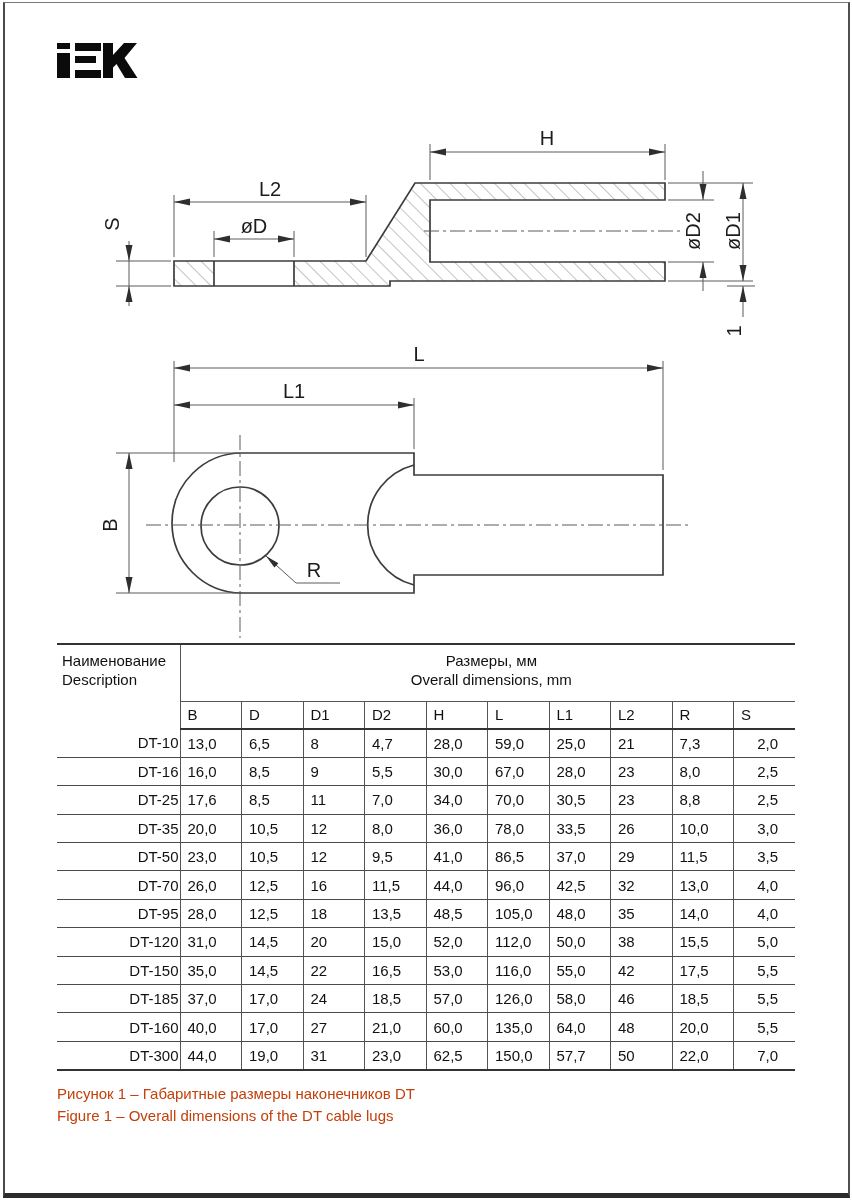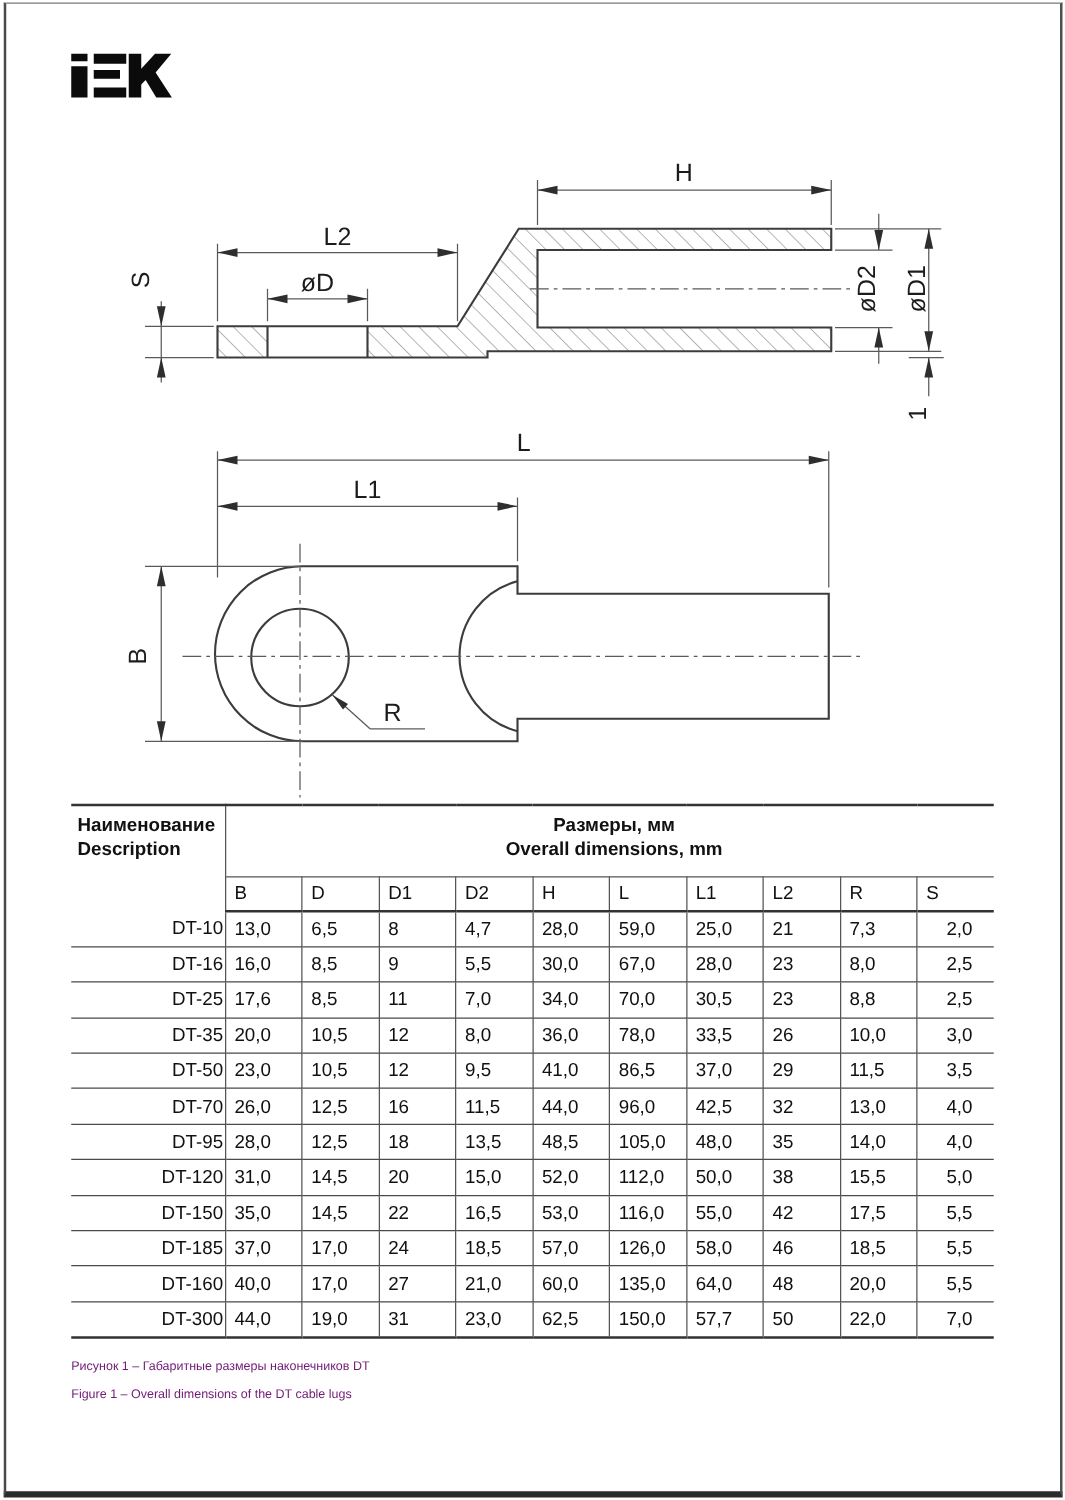--- a/index.html
+++ b/index.html
@@ -16,33 +16,33 @@
   .thin{stroke:#5a5a5a;stroke-width:1;fill:none;}
   .cl{stroke:#5a5a5a;stroke-width:1;fill:none;stroke-dasharray:15 4 3 4;}
   .arr{fill:#2e2e2e;stroke:none;}
   .logo-shape{fill:#0b0b0b;}
 
   .table-wrap{position:absolute;left:57px;top:643px;width:738px;}
   table{border-collapse:collapse;width:738px;table-layout:fixed;
         border-top:2px solid #333;}
   th,td{font-size:15px;font-weight:normal;color:#111;text-align:left;
         box-sizing:border-box;white-space:nowrap;overflow:hidden;}
-  .h1 th{height:57px;vertical-align:top;font-weight:bold;}
+  .h1 th{height:57px;vertical-align:top;}
   .name-h{border-right:1px solid #555;padding:6px 0 0 5px;line-height:19px;}
   .group-h{border-bottom:1.5px solid #555;padding:6px 0 0 7px;line-height:19px;text-align:center;}
   .h2 th{height:28px;border-bottom:2px solid #333;border-right:1px solid #555;
          padding-left:7px;vertical-align:middle;}
   .h2 th:last-child{border-right:none;}
   tbody td{height:28.4px;border-bottom:1.5px solid #4a4a4a;border-right:1px solid #555;
            padding-left:7px;vertical-align:middle;}
   tbody td:first-child{padding-left:5px;text-align:right;}
   tbody td:last-child{border-right:none;text-align:center;}
   tbody tr:last-child td{border-bottom:2px solid #333;}
 
-  .caption{position:absolute;left:57px;top:1083px;font-size:10px;color:#701a75;line-height:22px;}
+  .caption{position:absolute;left:57px;top:1083px;font-size:15px;color:#c2410c;line-height:22px;}
 </style>
 </head>
 <body>
 
 <div class="page">
 
   <svg width="852" height="640" viewBox="0 0 852 640" style="position:absolute;left:0;top:0;">
     <defs>
       <pattern id="hatch" patternUnits="userSpaceOnUse" width="10.5" height="10.5" patternTransform="rotate(45)">
         <line x1="0" y1="0" x2="10.5" y2="0" stroke="#8a8a8a" stroke-width="1"></line>

